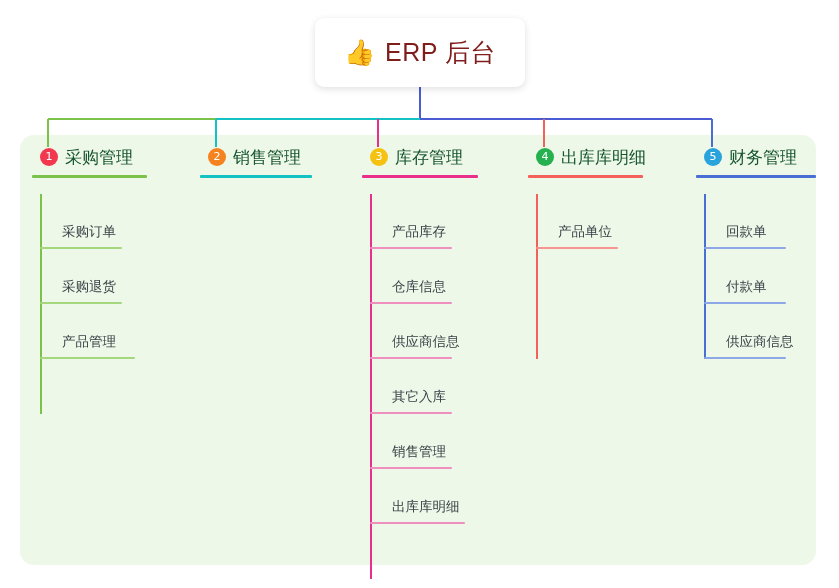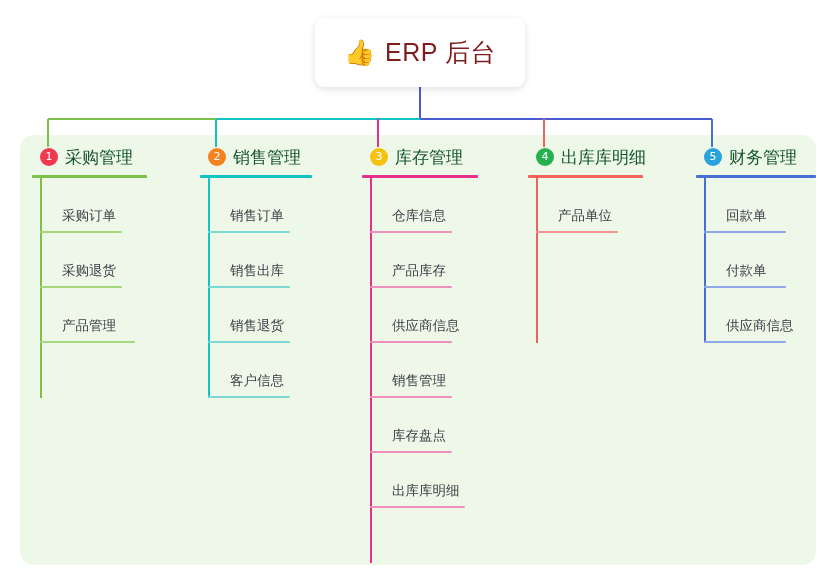--- a/index.html
+++ b/index.html
@@ -101,21 +101,21 @@
     white-space: nowrap;
   }
   .header-rule {
     height: 3px;
     margin-top: 6px;
     border-radius: 1px;
   }
 
   .items {
     position: relative;
-    margin-top: 0;
+    margin-top: 16px;
   }
   .trunk {
     position: absolute;
     left: 8px;
     top: 0;
     width: 2px;
   }
   .item {
     position: relative;
     height: 55px;
@@ -185,66 +185,47 @@
             <div class="item-rule" style="background: rgb(165, 215, 127); width: 95px;"></div>
           </div>
         </div>
       </div>
       <div class="column" style="left: 200px;">
         <div class="col-header">
           <span class="badge" style="background: rgb(245, 130, 31);">2</span>
           <span class="col-title">销售管理</span>
         </div>
         <div class="header-rule" style="background: rgb(19, 194, 194); width: 112px;"></div>
-        <div class="items">
-          <div class="trunk" style="background: rgb(19, 194, 194); height: 220px;"></div>
-          <div class="item">
-            <span class="item-label">销售订单</span>
-            <div class="item-rule" style="background: rgb(125, 217, 214); width: 82px;"></div>
-          </div>
-          <div class="item">
-            <span class="item-label">销售出库</span>
-            <div class="item-rule" style="background: rgb(125, 217, 214); width: 82px;"></div>
-          </div>
-          <div class="item">
-            <span class="item-label">销售退货</span>
-            <div class="item-rule" style="background: rgb(125, 217, 214); width: 82px;"></div>
-          </div>
-          <div class="item">
-            <span class="item-label">客户信息</span>
-            <div class="item-rule" style="background: rgb(125, 217, 214); width: 82px;"></div>
-          </div>
-        </div>
       </div>
       <div class="column" style="left: 362px;">
         <div class="col-header">
           <span class="badge" style="background: rgb(245, 194, 17);">3</span>
           <span class="col-title">库存管理</span>
         </div>
         <div class="header-rule" style="background: rgb(232, 48, 138); width: 116px;"></div>
         <div class="items">
           <div class="trunk" style="background: rgb(232, 48, 138); height: 385px;"></div>
           <div class="item">
+            <span class="item-label">产品库存</span>
+            <div class="item-rule" style="background: rgb(239, 143, 190); width: 82px;"></div>
+          </div>
+          <div class="item">
             <span class="item-label">仓库信息</span>
             <div class="item-rule" style="background: rgb(239, 143, 190); width: 82px;"></div>
           </div>
           <div class="item">
-            <span class="item-label">产品库存</span>
-            <div class="item-rule" style="background: rgb(239, 143, 190); width: 82px;"></div>
-          </div>
-          <div class="item">
             <span class="item-label">供应商信息</span>
             <div class="item-rule" style="background: rgb(239, 143, 190); width: 82px;"></div>
           </div>
           <div class="item">
+            <span class="item-label">其它入库</span>
+            <div class="item-rule" style="background: rgb(239, 143, 190); width: 82px;"></div>
+          </div>
+          <div class="item">
             <span class="item-label">销售管理</span>
-            <div class="item-rule" style="background: rgb(239, 143, 190); width: 82px;"></div>
-          </div>
-          <div class="item">
-            <span class="item-label">库存盘点</span>
             <div class="item-rule" style="background: rgb(239, 143, 190); width: 82px;"></div>
           </div>
           <div class="item">
             <span class="item-label">出库库明细</span>
             <div class="item-rule" style="background: rgb(239, 143, 190); width: 95px;"></div>
           </div>
         </div>
       </div>
       <div class="column" style="left: 528px;">
         <div class="col-header">

